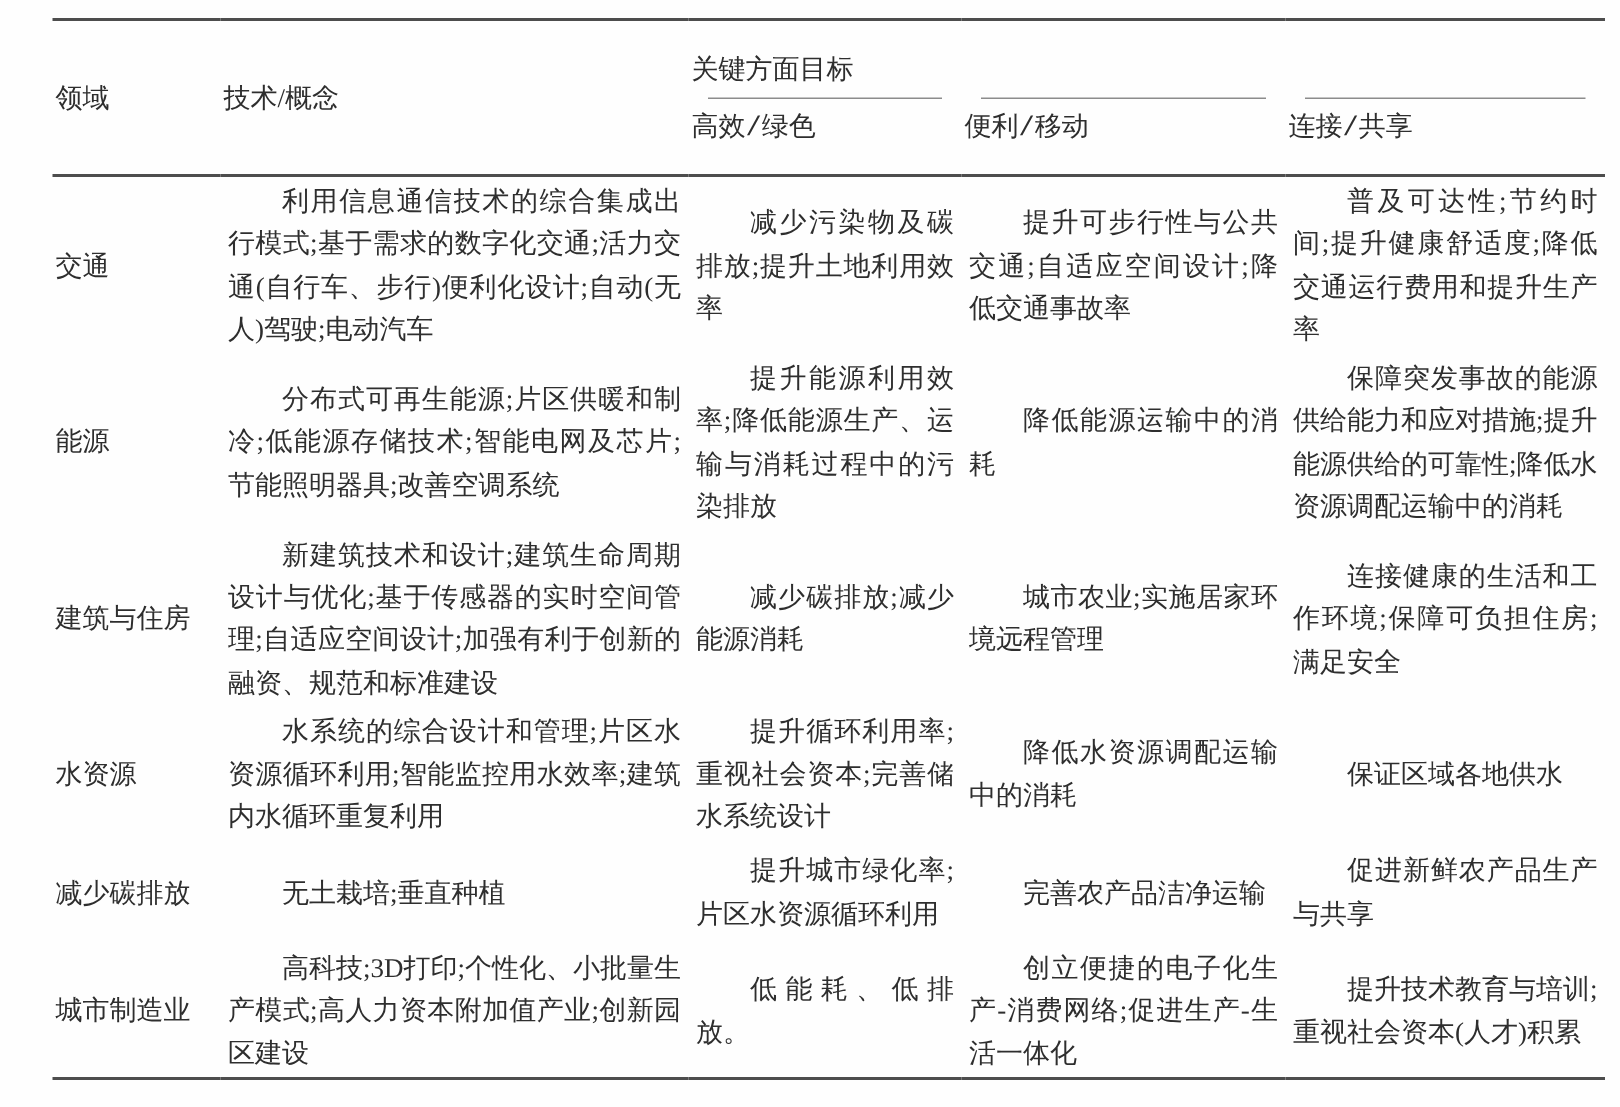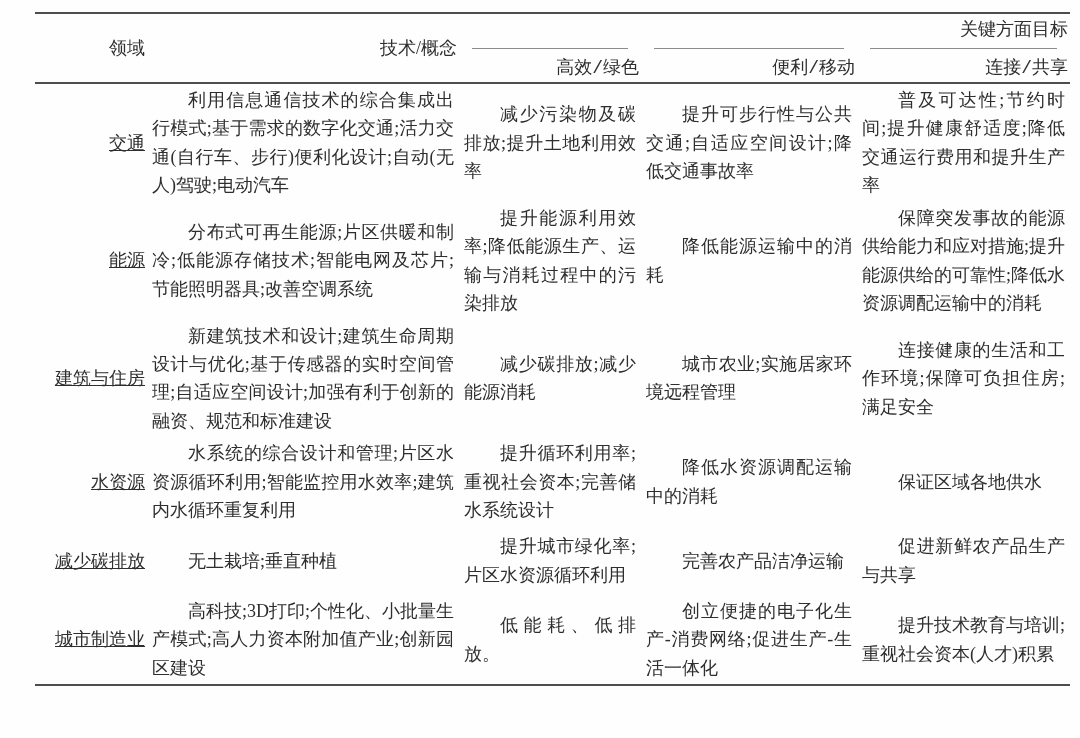--- a/index.html
+++ b/index.html
@@ -21,23 +21,23 @@
     border-collapse: collapse;
     table-layout: fixed;
     width: 1035px;
     margin: 12px 0 0 35px;
     font-size: 18px;
     border-top: 2px solid #4d4d4d;
     border-bottom: 2px solid #4d4d4d;
   }
   thead th {
     font-weight: normal;
-    padding: 3px 2px;
+    padding: 20px 2px;
     vertical-align: middle;
-    text-align: right;
+    text-align: left;
     border-bottom: 2px solid #4d4d4d;
   }
   th.th-goals {
     border-bottom: none;
     padding-bottom: 7px;
   }
   th.th-sub {
     position: relative;
     padding-top: 7px;
     font-family: Liberation Mono, monospace;
@@ -49,23 +49,22 @@
     left: 13px;
     right: 13px;
     border-top: 1.5px solid #8c8c8c;
   }
   tbody td {
     vertical-align: middle;
     padding: 2px 5px;
     line-height: 1.58;
   }
   td.c-domain {
-    text-align: right;
+    text-align: left;
     padding: 20px 2px;
-    text-decoration: underline;
   }
   td.p {
     text-align: justify;
     text-indent: 2em;
   }
   .footnote {
     margin: 13px 0 0 25px;
     font-size: 15px;
     font-style: italic;
     letter-spacing: 0.5px;

